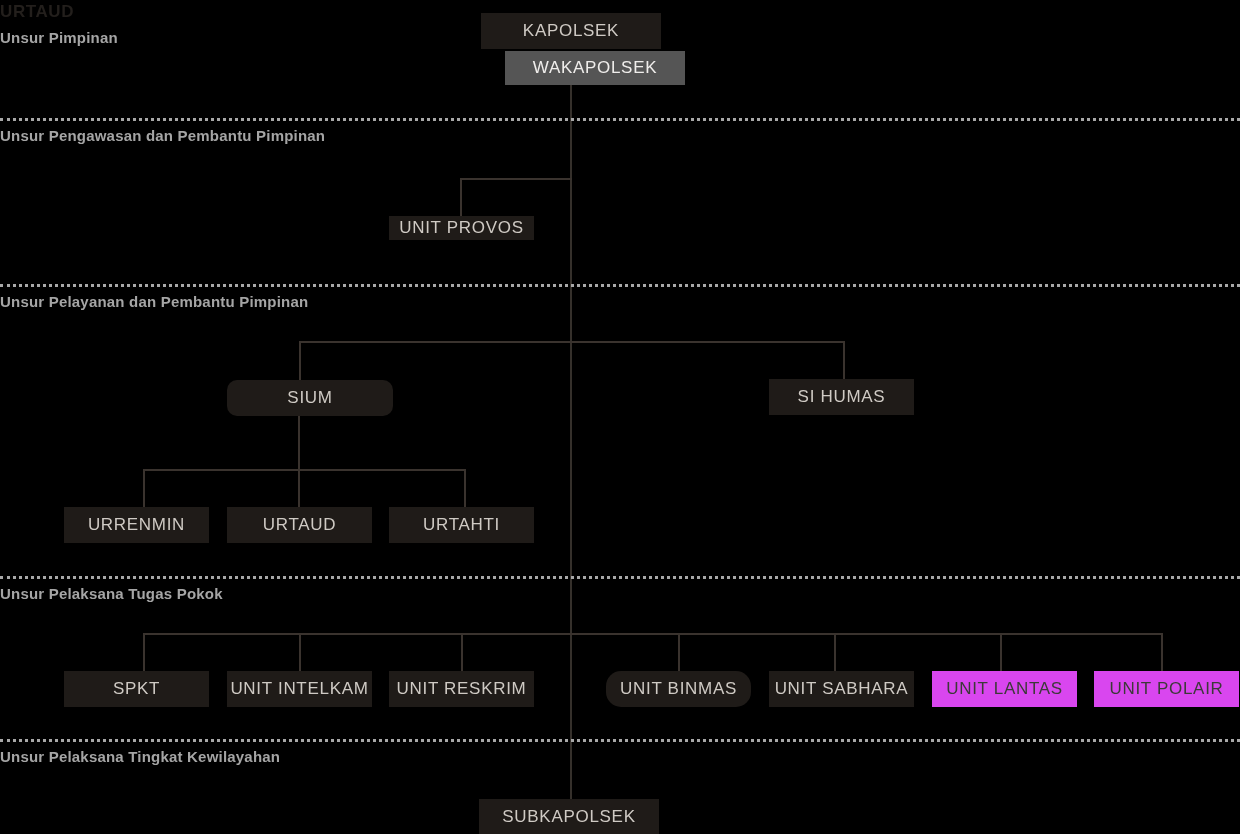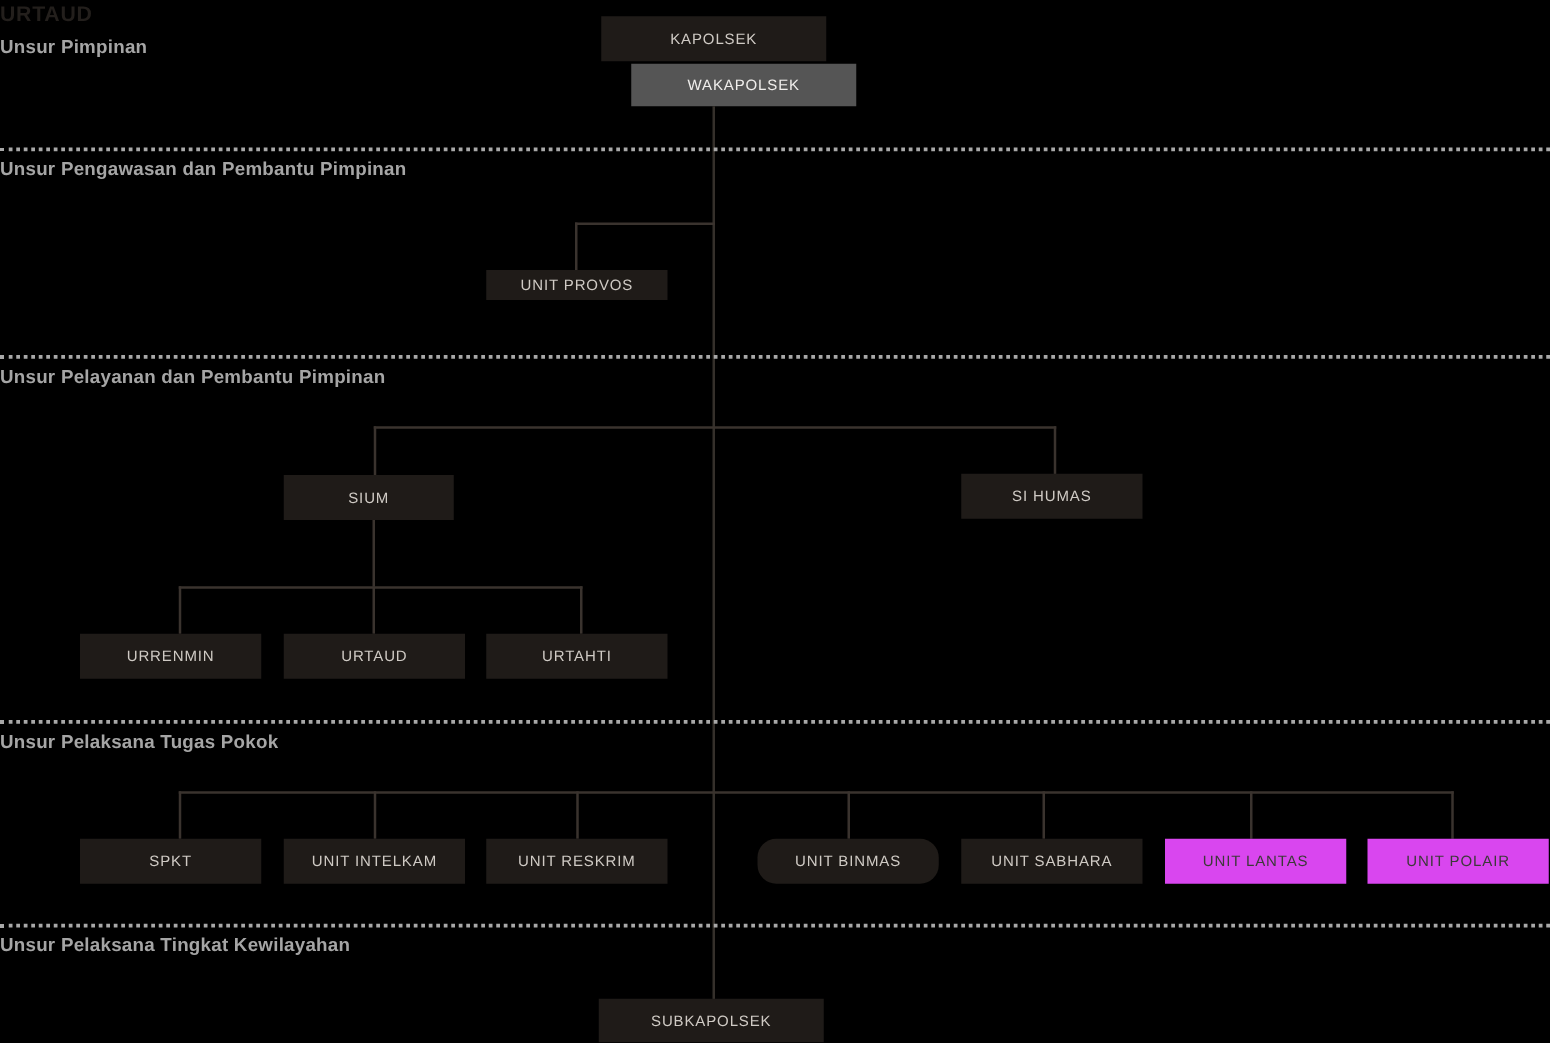--- a/index.html
+++ b/index.html
@@ -62,21 +62,21 @@
     background: #35302b;
   }
 
   
   .node {
     position: absolute;
     display: flex;
     align-items: center;
     justify-content: center;
     box-sizing: border-box;
-    font-size: 12px;
+    font-size: 17px;
     letter-spacing: 0.7px;
     white-space: nowrap;
   }
   .node.dark {
     background: #1f1b18;
     color: #cfcac4;
   }
   .node.gray {
     background: #555555;
     color: #f0eeec;
@@ -108,21 +108,21 @@
   <div class="node dark" style="left:389px; top:216px; width:145px; height:24px;">UNIT PROVOS</div>
 
   <div class="divider" style="top:284px;"></div>
 
   <div class="section-label" style="top:293px;">Unsur Pelayanan dan Pembantu Pimpinan</div>
 
   <div class="line-h" style="left:299px; top:341px; width:546px;"></div>
   <div class="line-v" style="left:299px; top:341px; height:39px;"></div>
   <div class="line-v" style="left:843px; top:341px; height:39px;"></div>
 
-  <div class="node dark" style="left:227px; top:380px; width:136px; height:36px;">SIUM</div>
+  <div class="node dark" style="left:227px; top:380px; width:166px; height:36px;border-radius:10px;">SIUM</div>
   <div class="node dark" style="left:769px; top:379px; width:145px; height:36px;">SI HUMAS</div>
 
   <div class="line-v" style="left:298px; top:416px; height:53px;"></div>
   <div class="line-h" style="left:143px; top:469px; width:323px;"></div>
   <div class="line-v" style="left:143px; top:469px; height:38px;"></div>
   <div class="line-v" style="left:298px; top:469px; height:38px;"></div>
   <div class="line-v" style="left:464px; top:469px; height:38px;"></div>
 
   <div class="node dark" style="left:64px; top:507px; width:145px; height:36px;">URRENMIN</div>
   <div class="node dark" style="left:227px; top:507px; width:145px; height:36px;">URTAUD</div>

